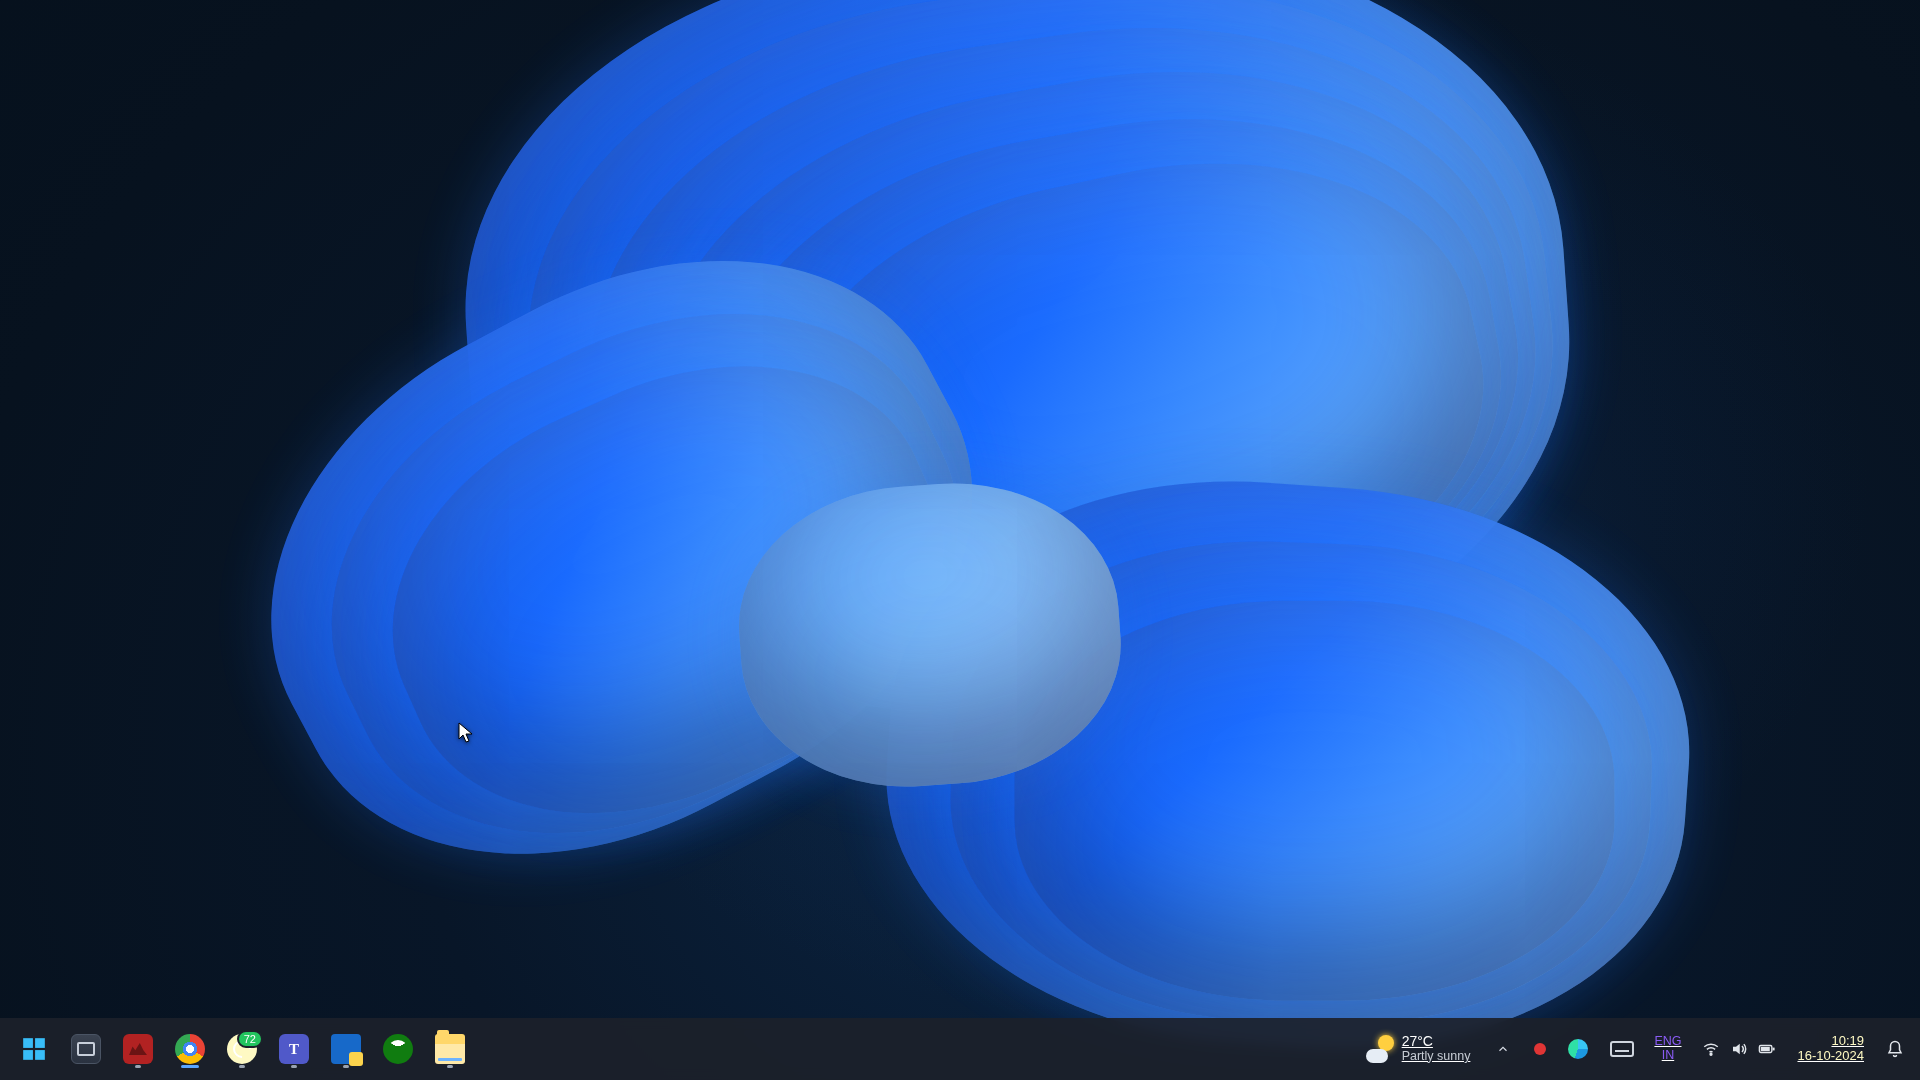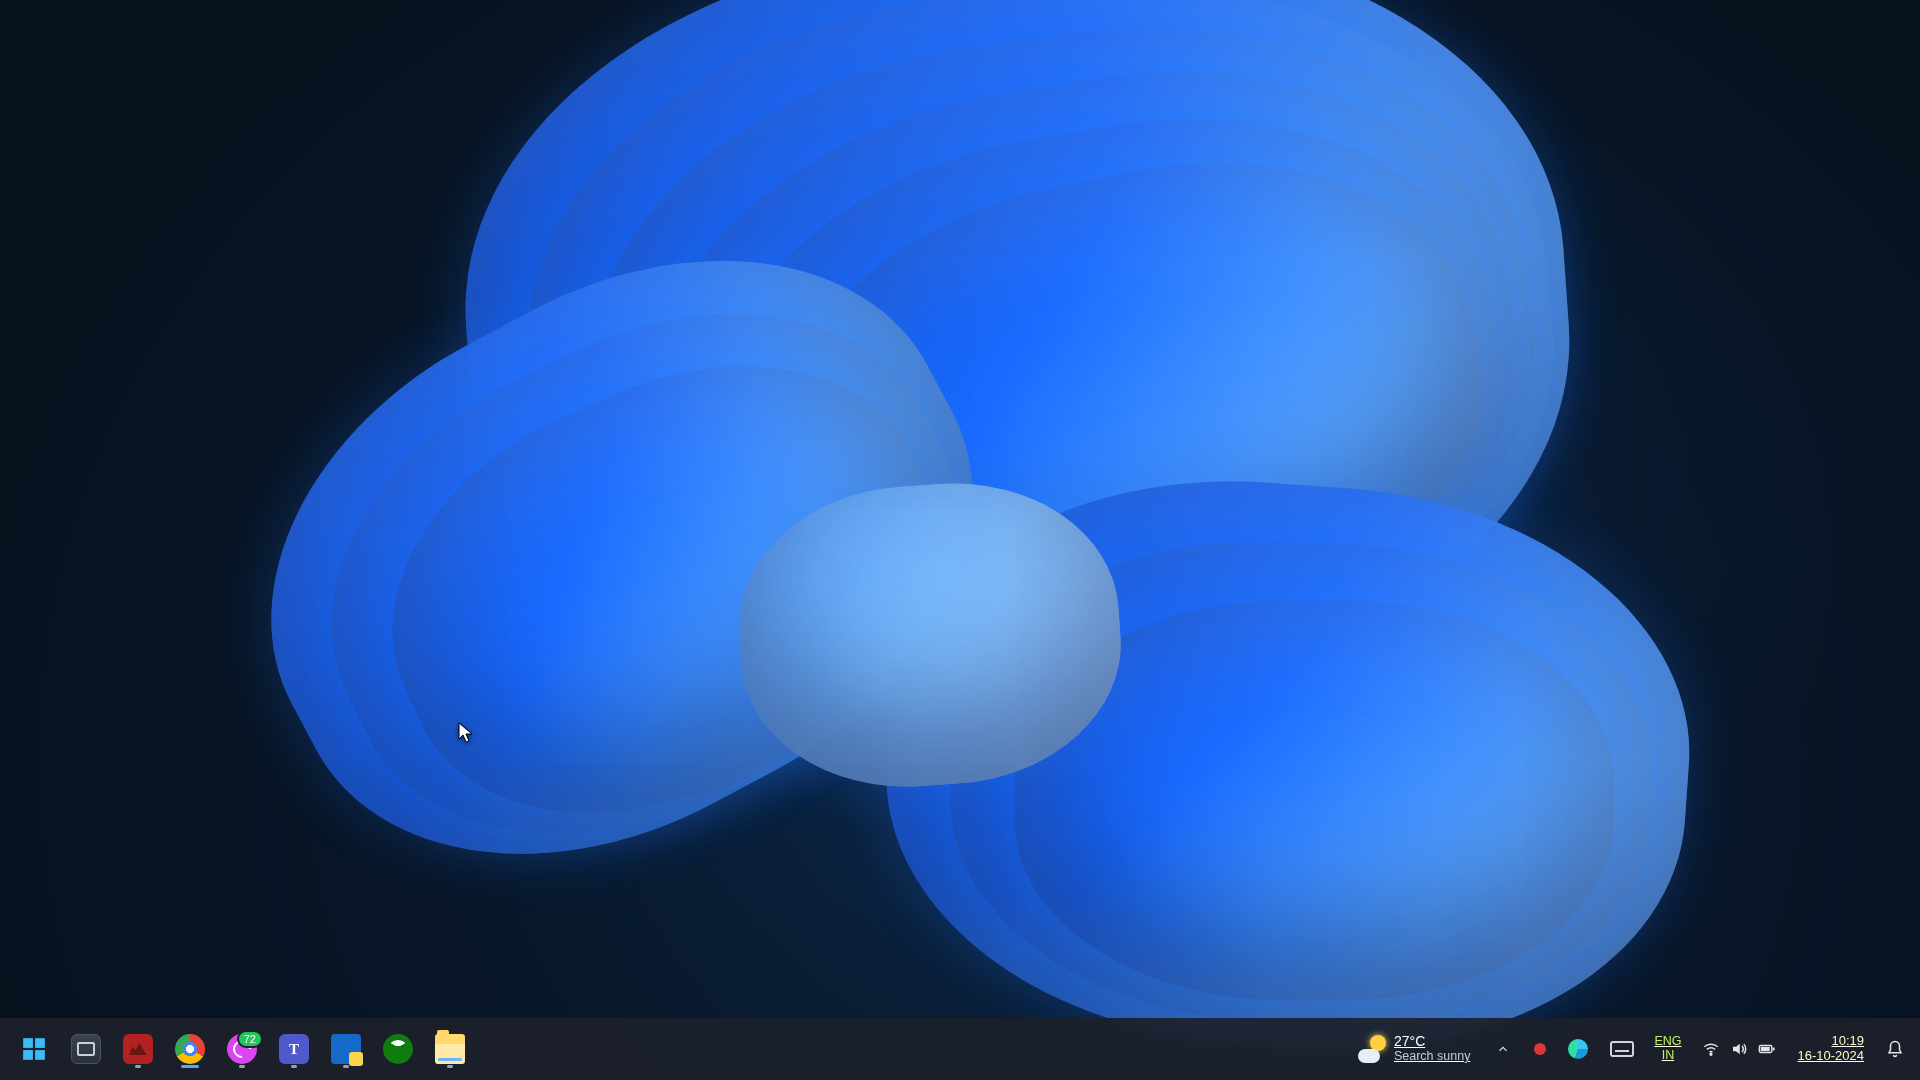--- a/index.html
+++ b/index.html
@@ -70,21 +70,21 @@
     background:linear-gradient(135deg,#2e8b2e,#ffd54a,#ff9e3d); clip-path:polygon(50% 0,100% 40%,80% 100%,20% 100%,0 40%); }
 
   
   .app { width:30px; height:30px; border-radius:6px; display:flex; align-items:center; justify-content:center; }
   .task-view { background:linear-gradient(180deg,#3a4250,#2a3240); border:1px solid #4a5464;}
   .task-view::before { content:""; width:14px; height:10px; border:2px solid #c8cfda; border-radius:2px; display:block; }
   .red-app { background:#b22222; }
   .red-app::before { content:""; width:18px; height:12px; background:rgba(0,0,0,.4); clip-path:polygon(0 100%,20% 30%,35% 60%,60% 0,80% 60%,100% 100%); }
   .chrome { background:radial-gradient(circle at 50% 50%, #fff 0 20%, #4285f4 20% 34%, transparent 34%),
                      conic-gradient(#ea4335 0 120deg,#fbbc05 120deg 240deg,#34a853 240deg 360deg); border-radius:50%; }
-  .whatsapp { background:#d946ef; border-radius:50%; position:relative; }
+  .whatsapp { background:#fef9c3; border-radius:50%; position:relative; }
   .whatsapp::before { content:""; position:absolute; inset:6px; border:2.5px solid #fff; border-radius:50%; border-bottom-color:transparent; transform:rotate(-45deg); }
   .whatsapp .badge { position:absolute; top:-4px; right:-6px; background:#22c55e; border:2px solid #1c212a;
                      border-radius:10px; padding:0 5px; font-size:11px; line-height:14px; color:#fff; }
   .teams { background:#5059c9; border-radius:6px; }
   .teams::before { content:"T"; color:#fff; font-weight:700; font-family:Segoe UI; font-size:15px; }
   .qa { background:#1769c9; border-radius:4px; position:relative; }
   .qa::after { content:""; position:absolute; right:-2px; bottom:-2px; width:14px; height:14px; background:#fcd34d; border-radius:3px; }
   .xbox { background:#107c10; border-radius:50%; position:relative; }
   .xbox::before { content:""; position:absolute; inset:6px 5px; background:
     radial-gradient(circle at 50% -20%, #fff 0 40%, transparent 41%); border-radius:50%; }
@@ -103,21 +103,21 @@
 
   
   #chevron { width:30px; }
   #chevron svg { width:14px; height:14px; }
   .dot-red { width:12px; height:12px; background:#e03535; border-radius:50%; }
   .edge-ico { width:20px; height:20px; border-radius:50%;
     background:conic-gradient(#38c6f4 0 90deg,#1c98e0 90deg 200deg,#2fe0a6 200deg 360deg); }
   .kb-ico { width:24px; height:16px; border:2px solid #cfd5de; border-radius:3px; position:relative; }
   .kb-ico::after { content:""; position:absolute; left:3px; right:3px; bottom:3px; height:2px; background:#cfd5de; }
 
-  #lang { display:flex; flex-direction:column; align-items:center; line-height:1.1; font-size:12.5px; color:#bef264; padding:0 4px;}
+  #lang { display:flex; flex-direction:column; align-items:center; line-height:1.1; font-size:12.5px; color:#8b5cf6; padding:0 4px;}
   #net-snd-bat { display:flex; align-items:center; gap:10px; padding:0 6px; }
   #net-snd-bat svg { width:18px; height:18px; }
   #clock { display:flex; flex-direction:column; align-items:flex-end; line-height:1.15; font-size:13px; color:#fef9c3; padding:0 6px; }
   #notif { width:30px; }
   #notif svg { width:20px; height:20px; }
   .tray-slot { display:flex; align-items:center; justify-content:center; height:44px; border-radius:6px; padding:0 6px; }
 </style>
 </head>
 <body>
 
@@ -187,21 +187,21 @@
   <div class="tb-center"></div>
 
   <div class="tb-right">
     <div id="weather" class="tb-btn">
       <div class="wicon">
           <div class="sun"></div>
           <div class="cloud"></div>
         </div>
       <div class="wtxt">
         <span class="t1">27°C</span>
-        <span class="t2">Search sunny</span>
+        <span class="t2">Partly sunny</span>
       </div>
     </div>
 
     <div id="chevron" class="tray-slot">
       <svg viewBox="0 0 24 24" fill="none" stroke="#d6dbe3" stroke-width="2">
           <polyline points="6 15 12 9 18 15"></polyline>
         </svg>
     </div>
     <div class="tray-slot">
         <div class="dot-red"></div>

